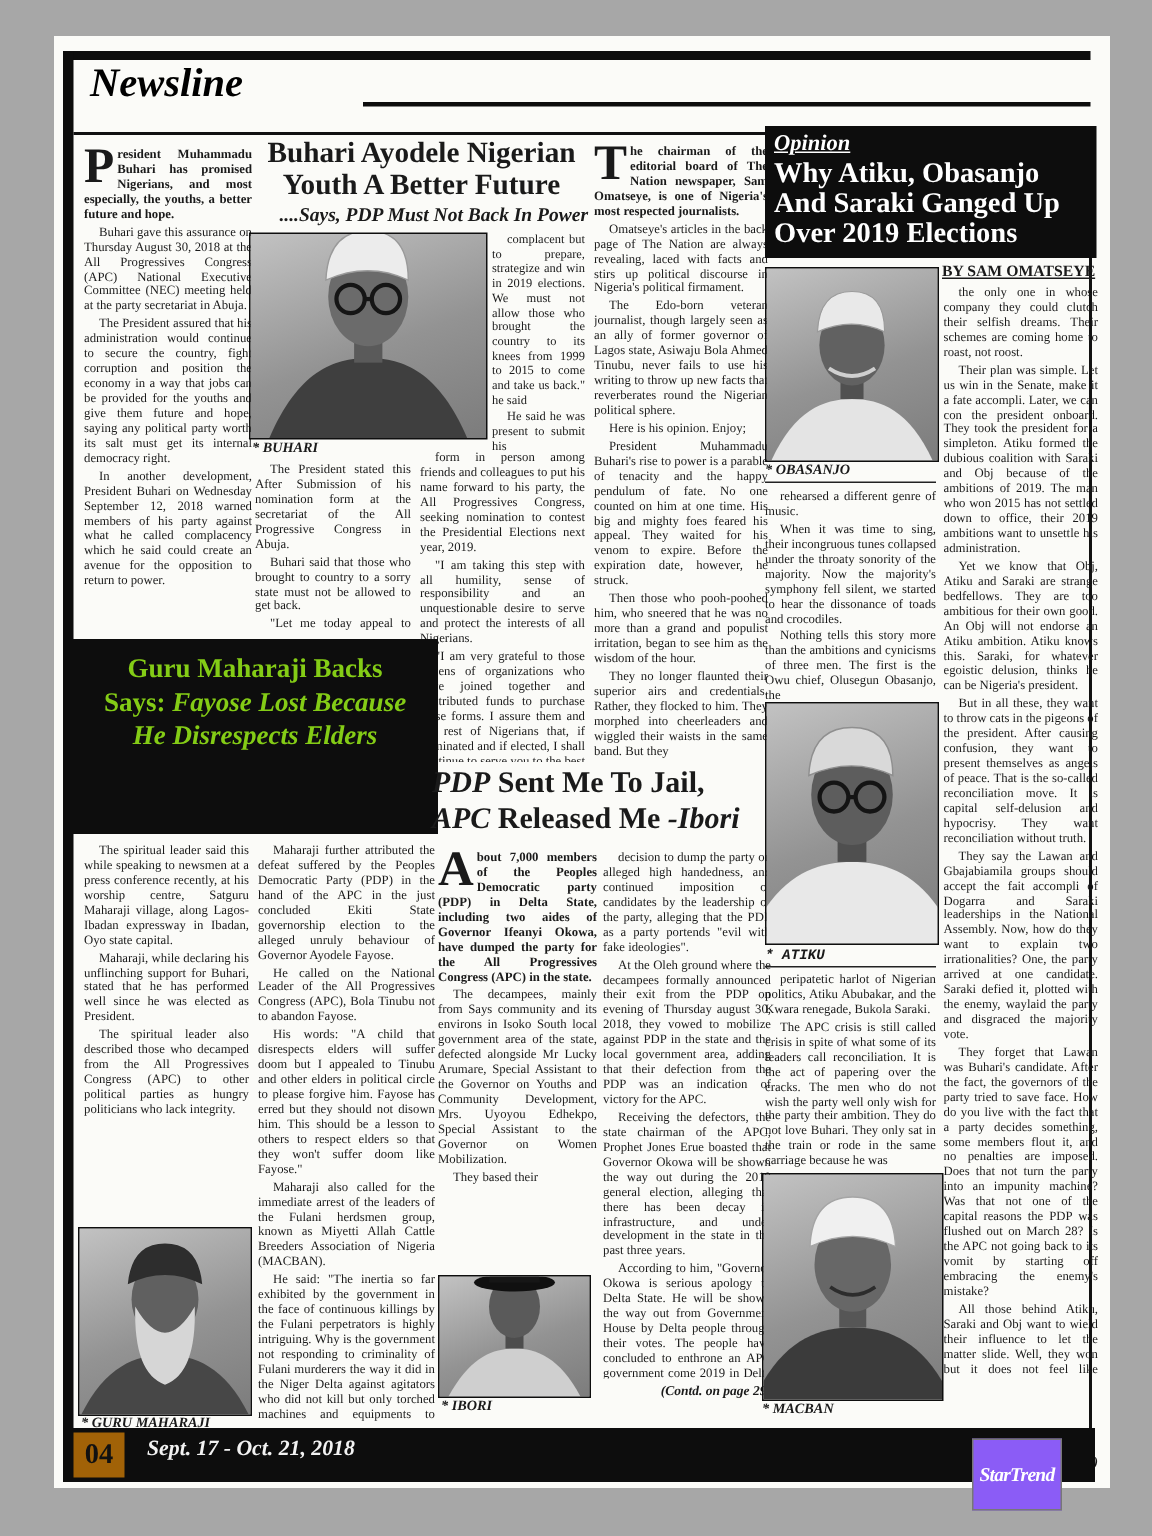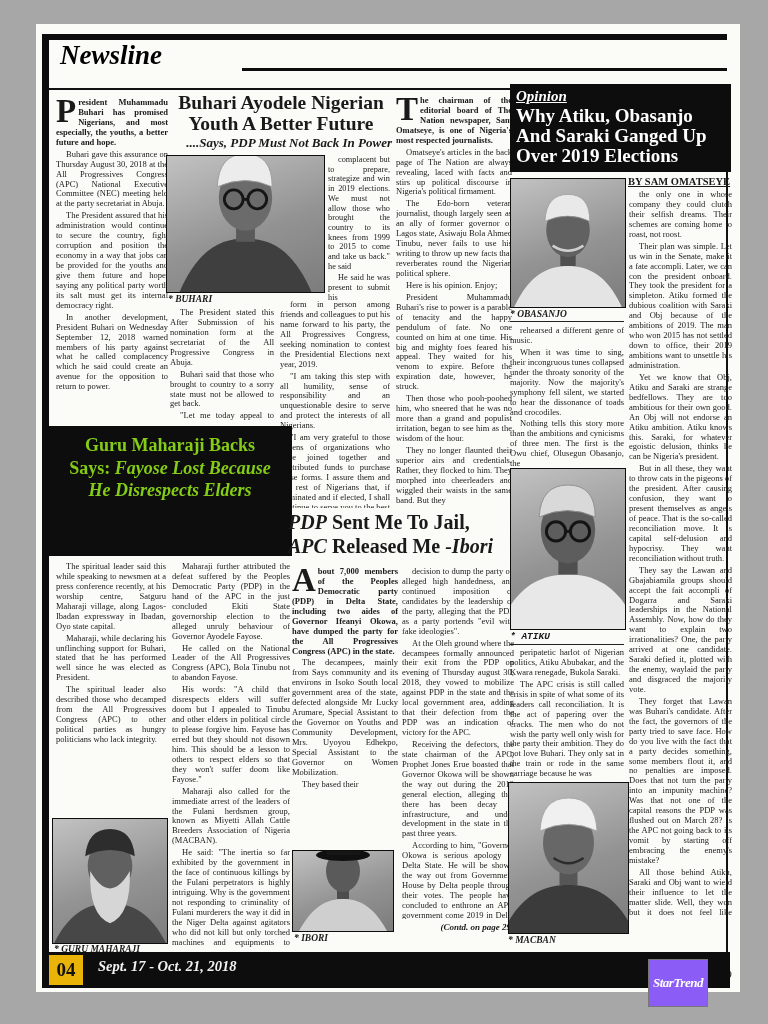--- a/index.html
+++ b/index.html
@@ -59,21 +59,21 @@
   .op-left1{left:510px;top:326px;width:114px;height:140px;}
   .photo-atiku{left:510px;top:468px;width:114px;height:160px;}
   .cap-atiku{left:510px;top:631px;width:114px;font-family:Liberation Mono, monospace;}
   .op-left2{left:510px;top:648px;width:114px;height:132px;}
   .photo-saraki{left:508px;top:782px;width:119px;height:150px;}
   .cap-saraki{left:508px;top:935px;width:119px;}
   .op-right{left:629px;top:190px;width:103px;height:726px;}
   .op-contd{left:627px;top:929px;width:105px;margin-top:40px;}
   
   .footer-bar{position:absolute;left:46px;top:952px;width:684px;height:36px;background:#0d0d0d;}
-  .pagenum-box{position:absolute;left:49px;top:955px;width:34px;height:30px;background:#eab308;color:#111;
+  .pagenum-box{position:absolute;left:49px;top:955px;width:34px;height:30px;background:#a16207;color:#111;
                font-size:19px;font-weight:bold;text-align:center;line-height:30px;}
   .footer-date{position:absolute;left:98px;top:958px;color:#f2f2f2;font-size:14.5px;font-weight:bold;font-style:italic;}
   .brand{position:absolute;left:648px;top:959px;color:#fff;background:#8b5cf6;border:1px solid #777;
          padding:15px 4px;font-size:13px;font-weight:bold;font-style:italic;letter-spacing:-0.5px;}
 </style>
 </head>
 <body>
 
 <div class="canvas">
   <div class="page"></div>

